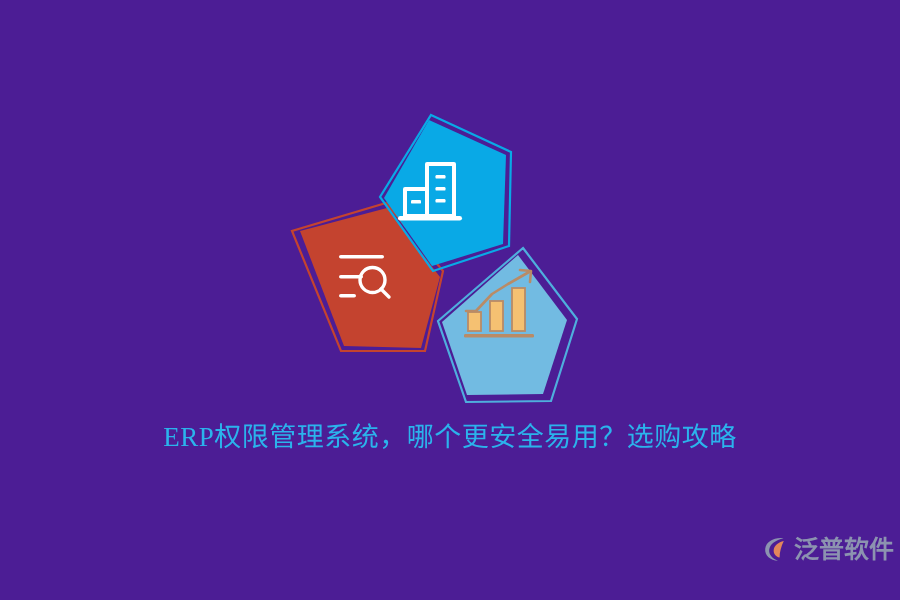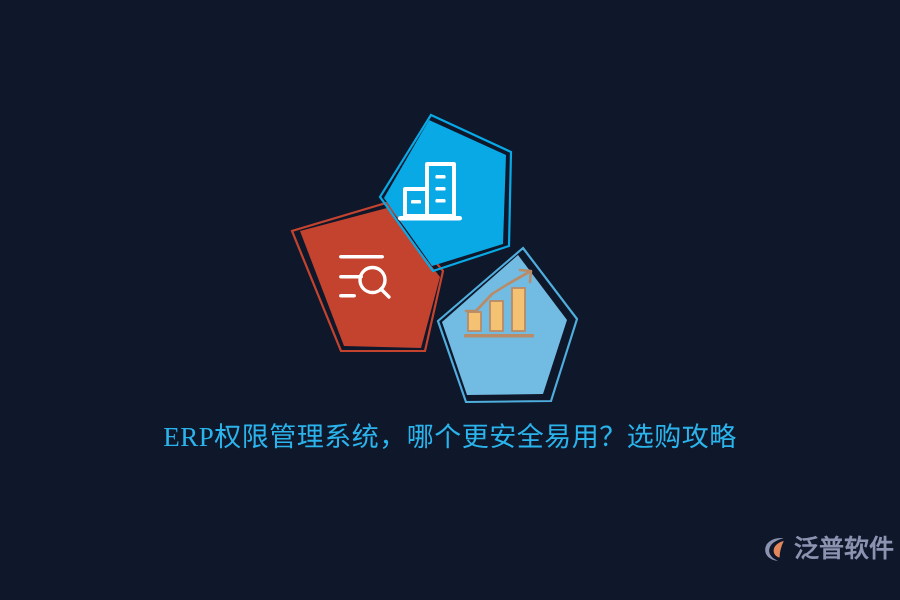--- a/index.html
+++ b/index.html
@@ -8,21 +8,21 @@
     padding: 0;
     background: #ffffff;
   }
   body {
     font-family: "Liberation Serif", "DejaVu Serif", serif;
   }
   #canvas {
     position: relative;
     width: 900px;
     height: 600px;
-    background: #0f172a;
+    background: #4c1d95;
     overflow: hidden;
   }
 
   
   #hero-graphic {
     position: absolute;
     left: 270px;
     top: 98px;
     width: 320px;
     height: 312px;
@@ -67,21 +67,21 @@
     height: 34px;
   }
   #logo-mark {
     width: 30px;
     height: 30px;
     flex: 0 0 30px;
     margin-right: 2px;
   }
   #logo-mark svg { display: block; width: 30px; height: 30px; }
   #logo-name {
-    font-family: Liberation Serif, serif;
+    font-family: Liberation Sans, sans-serif;
     font-weight: bold;
     font-size: 25px;
     line-height: 28px;
     color: #8C93B0;
     letter-spacing: 0px;
     white-space: nowrap;
   }
   #logo-url {
     font-family: "Liberation Serif", "DejaVu Serif", serif;
     font-weight: bold;

